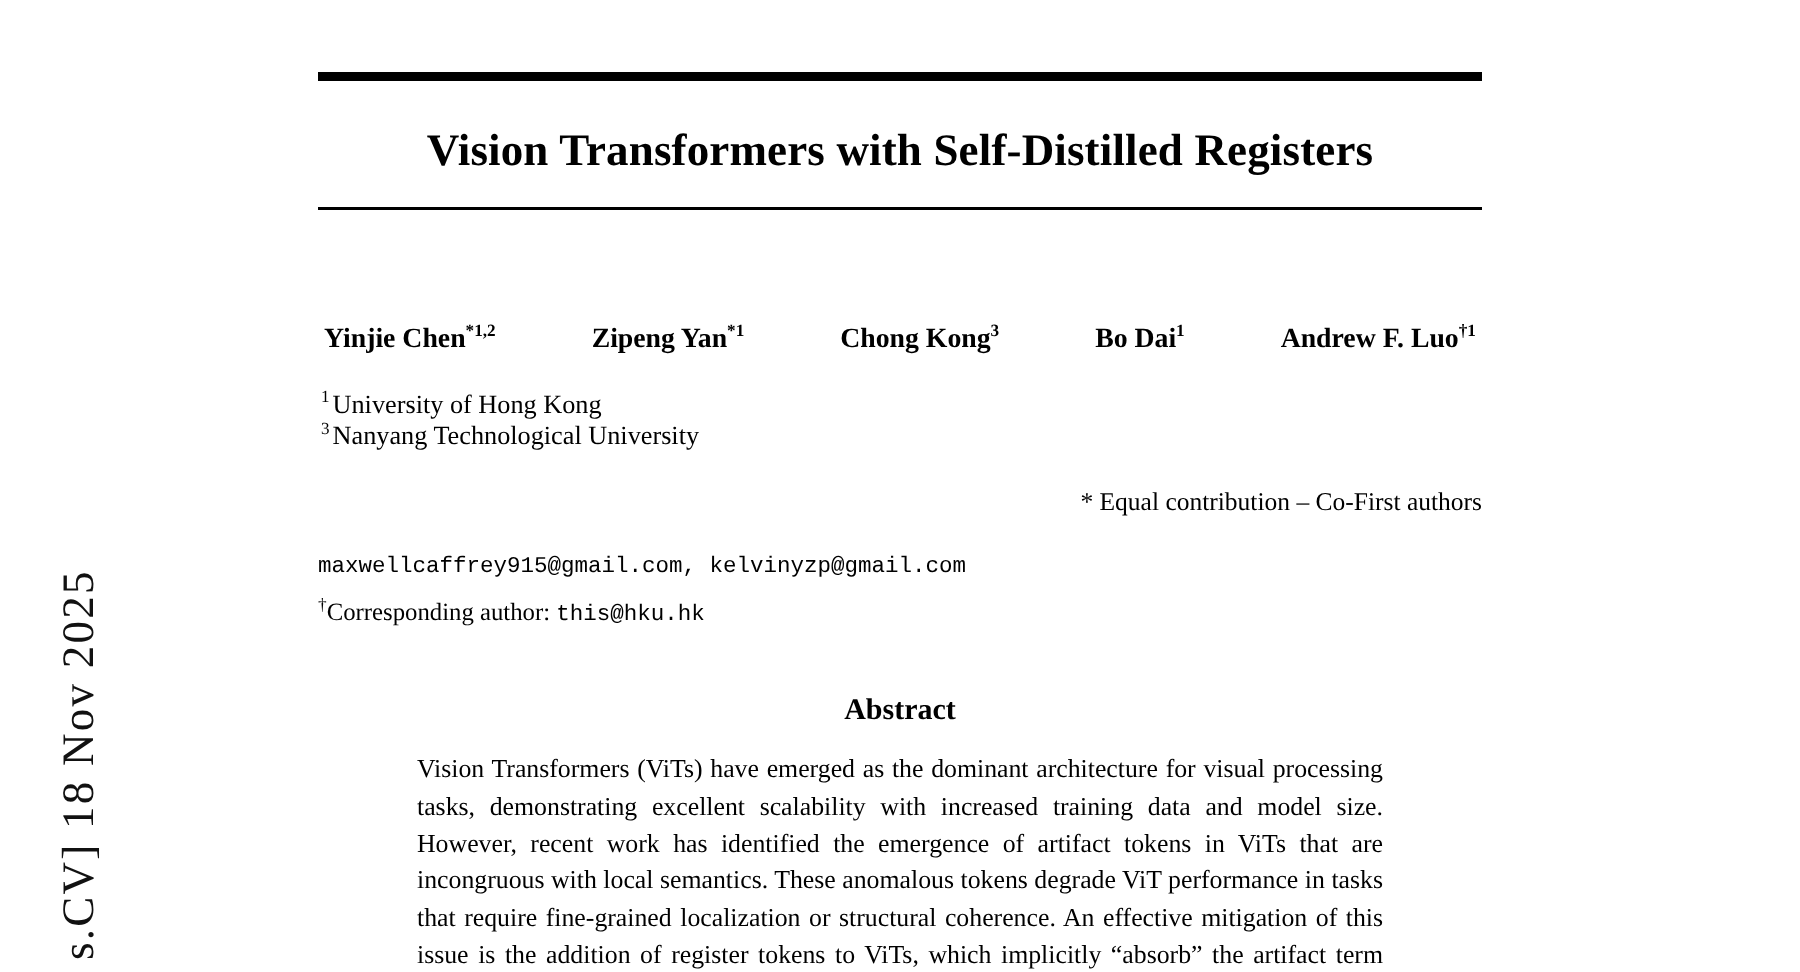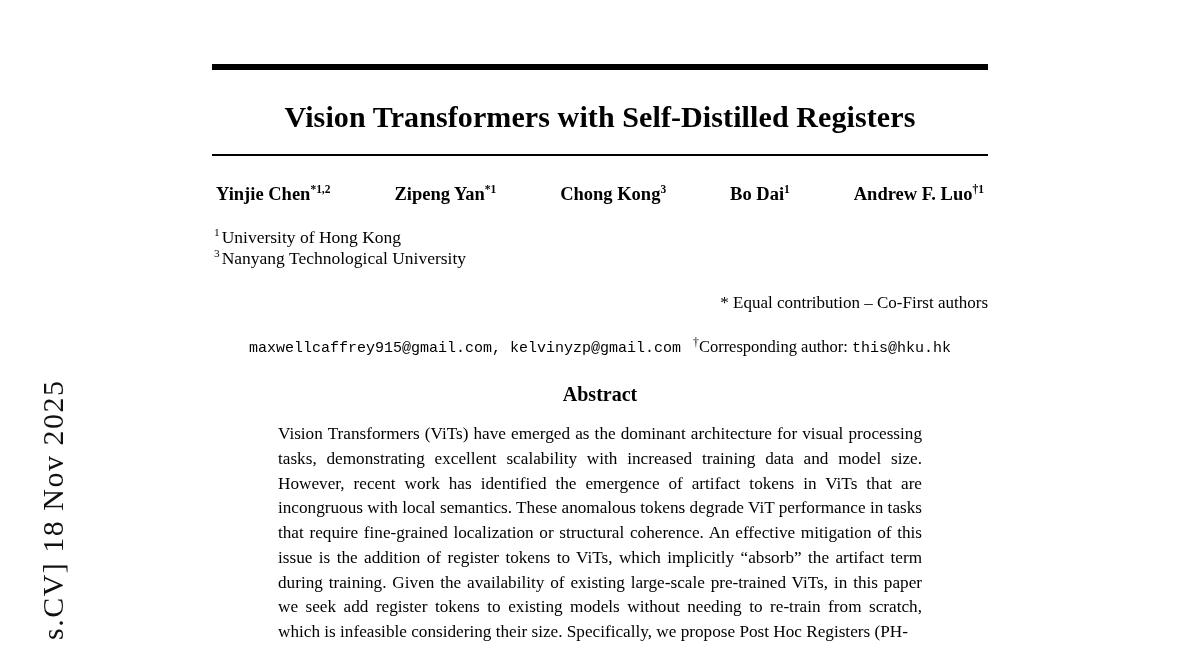--- a/index.html
+++ b/index.html
@@ -36,21 +36,21 @@
     letter-spacing: 1.5px;
     color: #111;
     white-space: nowrap;
     padding-left: 8px;
     margin-top: 26px;
   }
 
   .page {
     position: absolute;
     left: 212px;
-    top: 16px;
+    top: 0;
     width: 776px;
     height: 488px;
   }
 
   .rule-top {
     height: 6px;
     background: #000;
     margin-top: 48px;
   }
   .rule-bottom {
@@ -65,21 +65,21 @@
     font-weight: bold;
     margin-top: 30px;
     margin-bottom: 20px;
     letter-spacing: 0.1px;
   }
 
   .authors {
     display: flex;
     justify-content: space-between;
     align-items: flex-end;
-    margin-top: 28px;
+    margin-top: 76px;
     padding: 0 4px;
     font-size: 18.5px;
     font-weight: bold;
   }
   .author {
     white-space: nowrap;
   }
   sup {
     font-size: 0.62em;
     font-weight: normal;
@@ -113,37 +113,38 @@
     margin-top: 24px;
   }
 
   .emails {
     display: flex;
     justify-content: center;
     align-items: baseline;
     gap: 12px;
     margin-top: 24px;
     font-size: 16.5px;
+    flex-direction: column;
   }
   .mono {
     font-family: "Liberation Mono", monospace;
     font-size: 15px;
   }
   .corresponding {
     font-size: 16.5px;
   }
   .corresponding sup {
     font-size: 0.7em;
   }
 
   .abstract-heading {
     text-align: center;
     font-size: 20px;
     font-weight: bold;
-    margin-top: 26px;
+    margin-top: 44px;
   }
 
   .abstract-body {
     width: 644px;
     margin: 16px auto 0 auto;
     font-size: 17.2px;
     line-height: 1.44;
     text-align: justify;
     text-justify: inter-word;
   }

